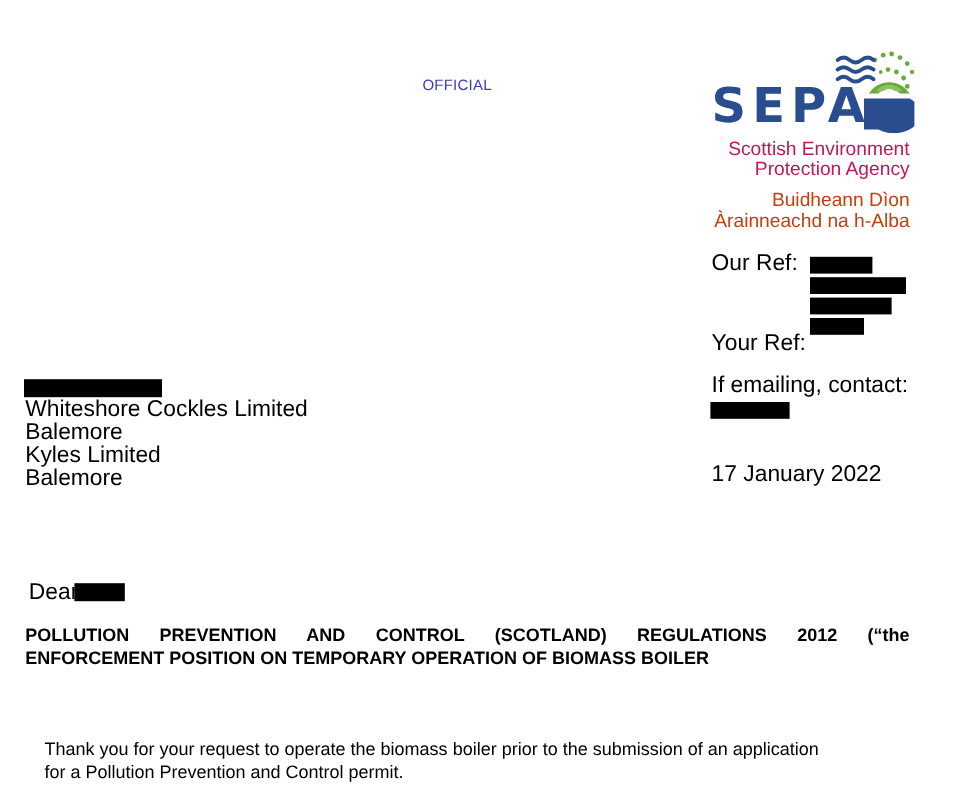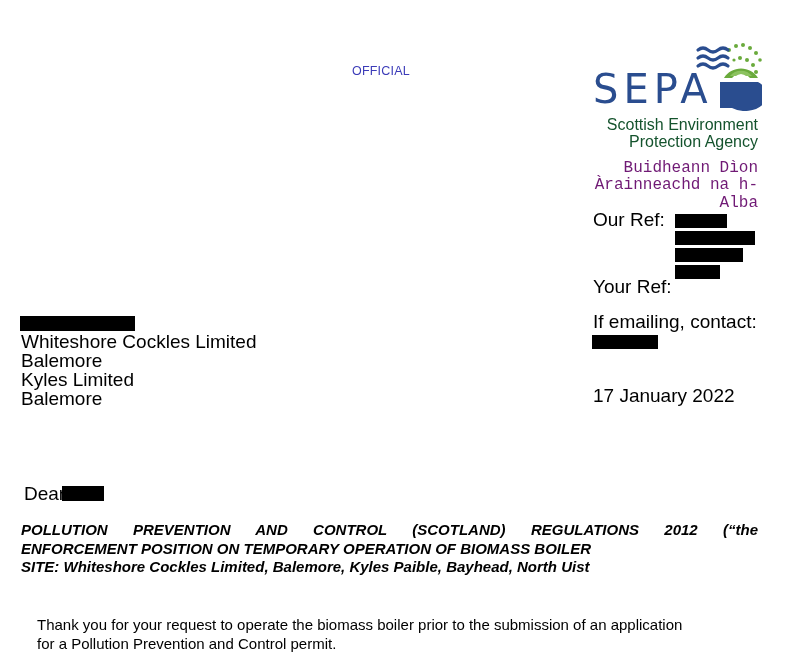--- a/index.html
+++ b/index.html
@@ -3,27 +3,27 @@
 <meta charset="utf-8">
 <style>
   html, body { margin: 0; padding: 0; background: #ffffff; }
   body { width: 798px; height: 663px; position: relative; overflow: hidden;
          font-family: "Liberation Sans", "DejaVu Sans", sans-serif; color: #000; }
   .abs { position: absolute; white-space: nowrap; }
   .official { left: 352px; top: 64px; font-size: 12.5px; color: #3b3bb8; letter-spacing: 0.2px; }
   .redact { position: absolute; background: #000; }
   .t15 { font-size: 19px; line-height: 19px; }
   .logo-wrap { position: absolute; left: 590px; top: 36px; width: 172px; height: 160px; }
-  .sepa-text { position: absolute; left: 3px; top: 33px; font-size: 40px; font-weight: normal;
+  .sepa-text { position: absolute; left: 3px; top: 33px; font-size: 40px; font-weight: bold;
                color: #2a4d8f; letter-spacing: 5px; line-height: 40px; font-family: "DejaVu Sans", sans-serif; }
   .org-line { position: absolute; right: 4px; font-size: 16px; line-height: 18px; text-align: right; }
-  .org-en { color: #14532d; }
-  .org-gd { color: #701a75; font-family: Liberation Mono, monospace; }
+  .org-en { color: #be185d; }
+  .org-gd { color: #c2410c; }
   .letter-block { left: 20px; width: 738px; white-space: normal; }
-  .heading { font-weight: bold; font-size: 15px; line-height: 18.5px; font-style: italic; }
+  .heading { font-weight: bold; font-size: 15px; line-height: 18.5px; }
   .justify { text-align: justify; text-align-last: justify; }
   .para { font-size: 15px; line-height: 19px; }
 </style>
 </head>
 <body>
 
 <div class="abs official">OFFICIAL</div>
 
 <div class="logo-wrap">
   <svg width="172" height="75" viewBox="0 0 172 75" style="position:absolute;left:0;top:0;">
@@ -79,19 +79,18 @@
   <div>Kyles Limited</div>
   <div>Balemore</div>
 </div>
 
 <div class="abs t15" style="left:24px; top:484px;">Dear</div>
 <div class="redact" style="left:62px; top:486px; width:42px; height:15px;"></div>
 
 <div class="abs letter-block heading" style="top:521px; left:21px; width:737px;">
   <div class="justify">POLLUTION PREVENTION AND CONTROL (SCOTLAND) REGULATIONS 2012 (“the</div>
   <div>ENFORCEMENT POSITION ON TEMPORARY OPERATION OF BIOMASS BOILER</div>
-  <div>SITE: Whiteshore Cockles Limited, Balemore, Kyles Paible, Bayhead, North Uist</div>
 </div>
 
 <div class="abs letter-block para" style="top:615px; left:21px; width:737px;margin-left:16px;">
   <div>Thank you for your request to operate the biomass boiler prior to the submission of an application</div>
   <div>for a Pollution Prevention and Control permit.</div>
 </div>
 
 </body></html>

